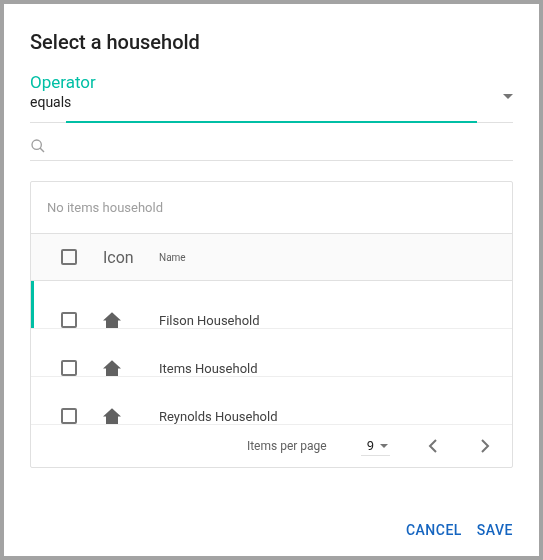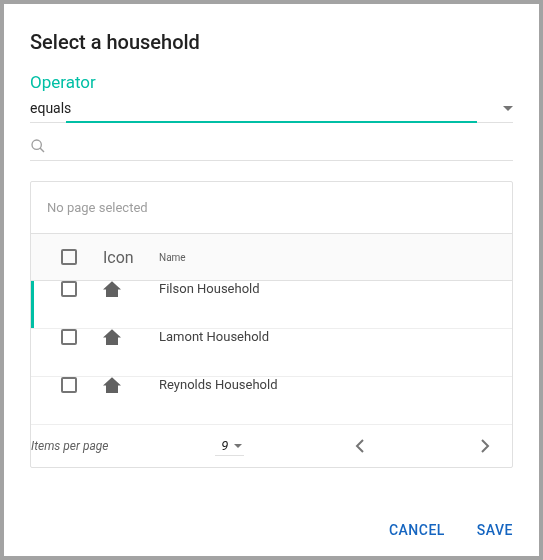--- a/index.html
+++ b/index.html
@@ -26,21 +26,20 @@
       color: #212121;
       margin-bottom: 18px;
     }
     .operator-label {
       font-size: 17px;
       color: #00bfa5;
       margin-bottom: 2px;
     }
     .operator-row {
       display: flex;
-      align-items: center;
       position: relative;
       height: 28px;
     }
     .operator-value {
       font-size: 14px;
       color: #212121;
       flex: 1;
     }
     .operator-arrow {
       color: #757575;
@@ -103,43 +102,42 @@
     .col-check { width: 42px; display: flex; align-items: center; justify-content: flex-start; }
     .col-icon { width: 56px; font-size: 16px; color: #616161; display: flex; align-items: center; }
     .col-name { flex: 1; font-size: 10px; color: #616161; }
     .checkbox {
       width: 16px; height: 16px;
       border: 2px solid #757575;
       border-radius: 2px;
     }
     .table-body .row {
       display: flex;
-      align-items: flex-start;
+      align-items: flex-end;
       border-bottom: 1px solid #eeeeee;
       padding: 0 0 0 30px;
       height: 48px;
       position: relative;
     }
     .table-body .row.active::before {
       content: "";
       position: absolute;
       left: 0; top: 0; bottom: 0;
       width: 3px;
       background: #00bfa5;
     }
     .row .col-icon { color: #616161; }
     .row .col-name { font-size: 13px; color: #424242; }
     .house-icon svg { display: block; }
     .pagination {
       display: flex;
       align-items: center;
-      justify-content: space-between;
+      justify-content: flex-end;
       padding: 10px 18px 10px 0;
       gap: 34px;
-      font-style: italic;
     }
     .items-per-page-label {
       font-size: 12px;
       color: #616161;
     }
     .page-size {
       display: flex;
       align-items: center;
       gap: 6px;
       border-bottom: 1px solid #e0e0e0;
@@ -148,21 +146,21 @@
       color: #212121;
     }
     .nav-arrow {
       color: #757575;
       padding: 4px;
       display: flex;
     }
     .actions {
       display: flex;
       justify-content: flex-end;
-      gap: 32px;
+      gap: 15px;
       margin-top: auto;
       padding-top: 20px;
     }
     .actions button {
       background: none;
       border: none;
       font-size: 14px;
       font-weight: 500;
       letter-spacing: 0.5px;
       color: #1565c0;
@@ -193,21 +191,21 @@
     <span class="search-icon">
       <svg width="16" height="16" viewBox="0 0 24 24" fill="none" stroke="currentColor" stroke-width="2">
         <circle cx="10" cy="10" r="7"></circle>
           <line x1="21" y1="21" x2="15" y2="15"></line>
       </svg>
     </span>
     <input class="search-input" type="text" placeholder="" style="">
   </div>
 
   <div class="table-panel">
-    <div class="no-selected">No page selected</div>
+    <div class="no-selected">No items household</div>
 
     <div class="table-header">
       <div class="col-check">
         <div class="checkbox"></div>
       </div>
       <div class="col-icon">Icon</div>
       <div class="col-name">Name</div>
     </div>
 
     <div class="table-body">
@@ -224,21 +222,21 @@
       </div>
       <div class="row">
         <div class="col-check">
             <div class="checkbox"></div>
           </div>
         <div class="col-icon house-icon">
           <svg width="18" height="16" viewBox="0 0 24 21" fill="#616161">
               <path d="M12 0 L24 11 H20 V21 H4 V11 H0 Z"></path>
             </svg>
         </div>
-        <div class="col-name">Lamont Household</div>
+        <div class="col-name">Items Household</div>
       </div>
       <div class="row">
         <div class="col-check">
             <div class="checkbox"></div>
           </div>
         <div class="col-icon house-icon">
           <svg width="18" height="16" viewBox="0 0 24 21" fill="#616161">
               <path d="M12 0 L24 11 H20 V21 H4 V11 H0 Z"></path>
             </svg>
         </div>

